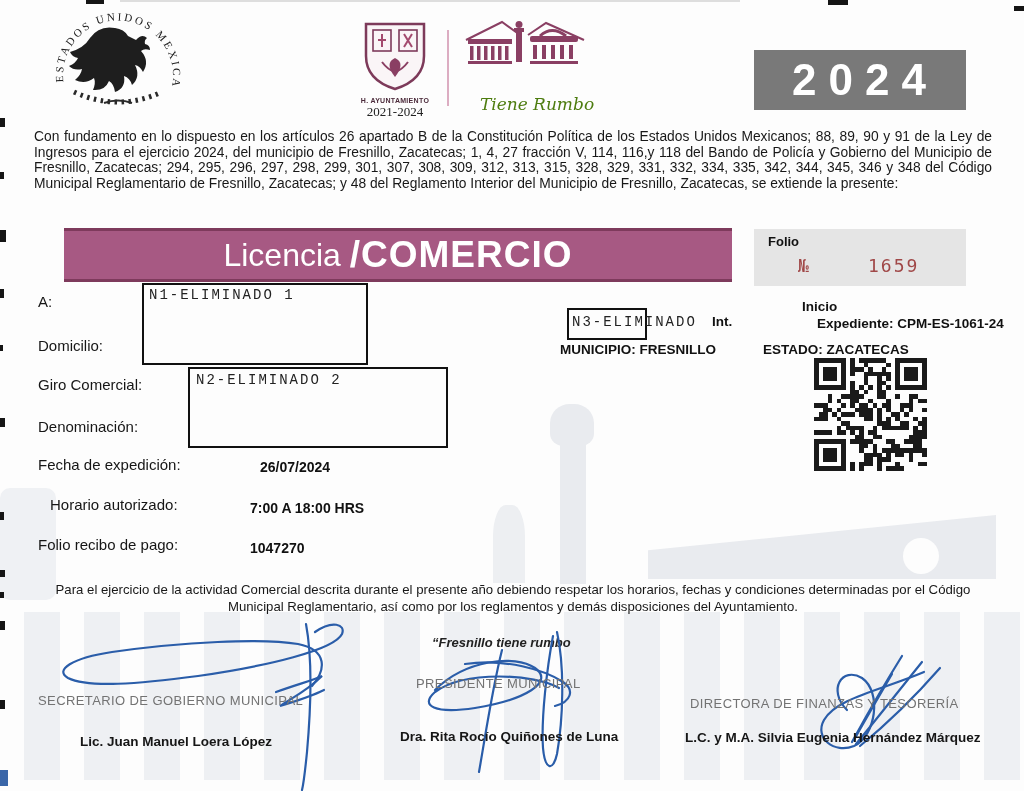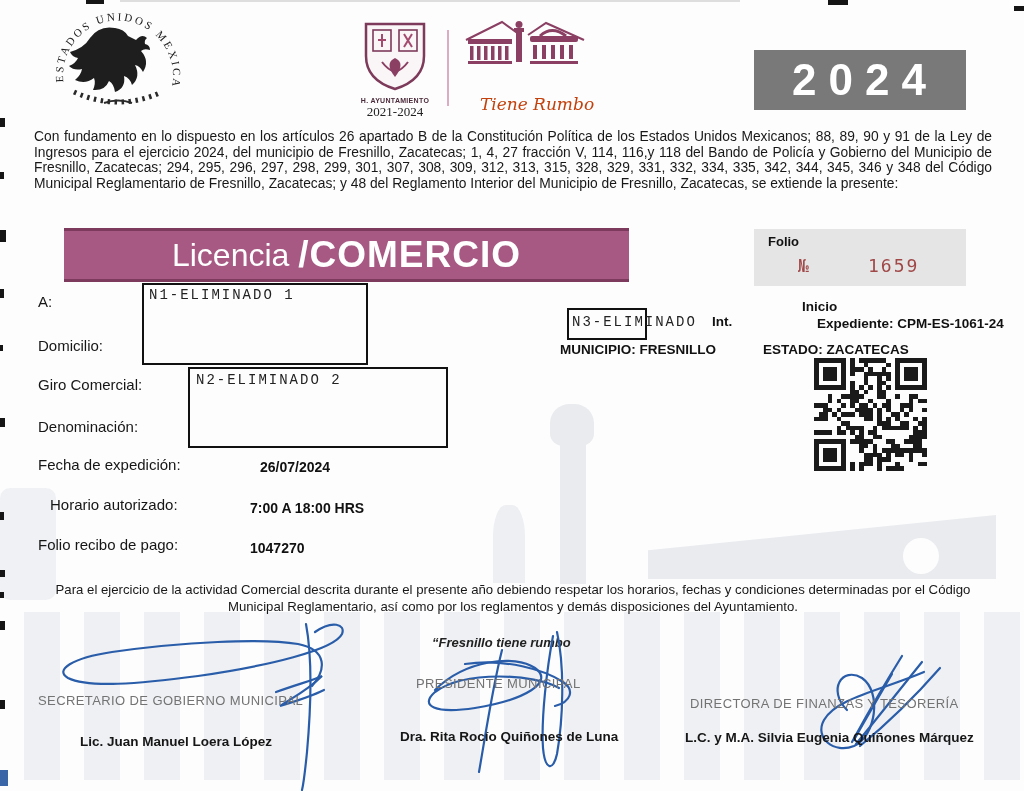--- a/index.html
+++ b/index.html
@@ -31,35 +31,35 @@
   .shield-cap1{font-size:7px;font-weight:bold;letter-spacing:.3px;color:#4b2a3a;margin-top:1px;}
   .shield-cap2{font-size:13px;font-family:"Liberation Serif",serif;color:#222;}
   .logo-divider{left:447px;top:30px;width:2px;height:76px;background:#dcadc2;}
   .logo-monument{left:464px;top:20px;}
   .logo-title{
     left:452px;top:60px;width:170px;text-align:center;
     font-family:"Liberation Serif",serif;font-size:29px;color:#8a3f63;letter-spacing:1px;
   }
   .logo-slogan{
     left:452px;top:94px;width:170px;text-align:center;
-    font-family:"DejaVu Serif",serif;font-style:italic;font-size:17px;color:#c2410c;
+    font-family:"DejaVu Serif",serif;font-style:italic;font-size:17px;color:#4d7c0f;
   }
   .year-badge{
     left:754px;top:50px;width:212px;height:60px;background:#797979;
     color:#fff;font-weight:bold;font-size:44px;letter-spacing:12px;
     text-align:center;line-height:60px;text-indent:10px;
   }
   
   .legal{
     left:34px;top:129px;width:958px;font-size:13.8px;line-height:15.7px;
     text-align:justify;color:#181818;
   }
   
   .banner{
-    left:64px;top:228px;width:565px;height:54px;background:#a75983;
+    left:64px;top:228px;width:668px;height:54px;background:#a75983;
     border-top:3px solid #7e3a5c;border-bottom:3px solid #7e3a5c;
     text-align:center;color:#fff;box-sizing:border-box;
   }
   .banner .t1{font-size:32px;line-height:48px;vertical-align:middle;}
   .banner .t2{font-size:37px;font-weight:bold;line-height:48px;vertical-align:middle;letter-spacing:1px;}
   
   .folio-box{left:754px;top:229px;width:212px;height:57px;background:#e5e5e5;}
   .folio-label{left:14px;top:5px;font-size:13px;font-weight:bold;color:#111;position:absolute;}
   .folio-no{left:44px;top:26px;position:absolute;font-family:"DejaVu Sans Mono",monospace;font-size:18px;color:#a04848;}
   .folio-num{left:114px;top:26px;position:absolute;font-family:"DejaVu Sans Mono",monospace;font-size:18px;letter-spacing:2px;color:#a04848;}
@@ -531,21 +531,21 @@
   <div class="abs z sig-name" style="left:400px;top:729px;">Dra. Rita Rocío Quiñones de Luna</div>
 
   <svg class="abs z sig" style="left:752px;top:648px;" width="220" height="132" viewBox="0 0 220 132">
     <path d="M95,62 C75,42 90,18 110,30 C130,44 124,88 102,98 C82,106 62,90 72,72 C84,50 130,42 172,24"></path>
     <path d="M150,8 C130,40 112,72 100,94"></path>
     <path d="M170,14 C145,45 120,77 104,96"></path>
     <path d="M188,20 C160,52 130,80 108,98"></path>
     <path d="M140,26 C126,50 112,74 102,92"></path>
   </svg>
   <div class="abs z sig-title" style="left:690px;top:696px;">DIRECTORA DE FINANZAS Y TESORERÍA</div>
-  <div class="abs z sig-name" style="left:685px;top:730px;">L.C. y M.A. Silvia Eugenia Quiñones Márquez</div>
+  <div class="abs z sig-name" style="left:685px;top:730px;">L.C. y M.A. Silvia Eugenia Hernández Márquez</div>
 
   <div class="art-gray" style="left:120px;top:0;width:620px;height:2px;"></div>
   <div class="art" style="left:86px;top:0;width:18px;height:4px;"></div>
   <div class="art" style="left:828px;top:0;width:20px;height:5px;"></div>
   <div class="art" style="left:1014px;top:6px;width:10px;height:5px;"></div>
   <div class="art" style="left:0;top:118px;width:5px;height:9px;"></div>
   <div class="art" style="left:0;top:172px;width:4px;height:7px;"></div>
   <div class="art" style="left:0;top:230px;width:6px;height:12px;"></div>
   <div class="art" style="left:0;top:289px;width:4px;height:9px;"></div>
   <div class="art" style="left:0;top:345px;width:3px;height:6px;"></div>

